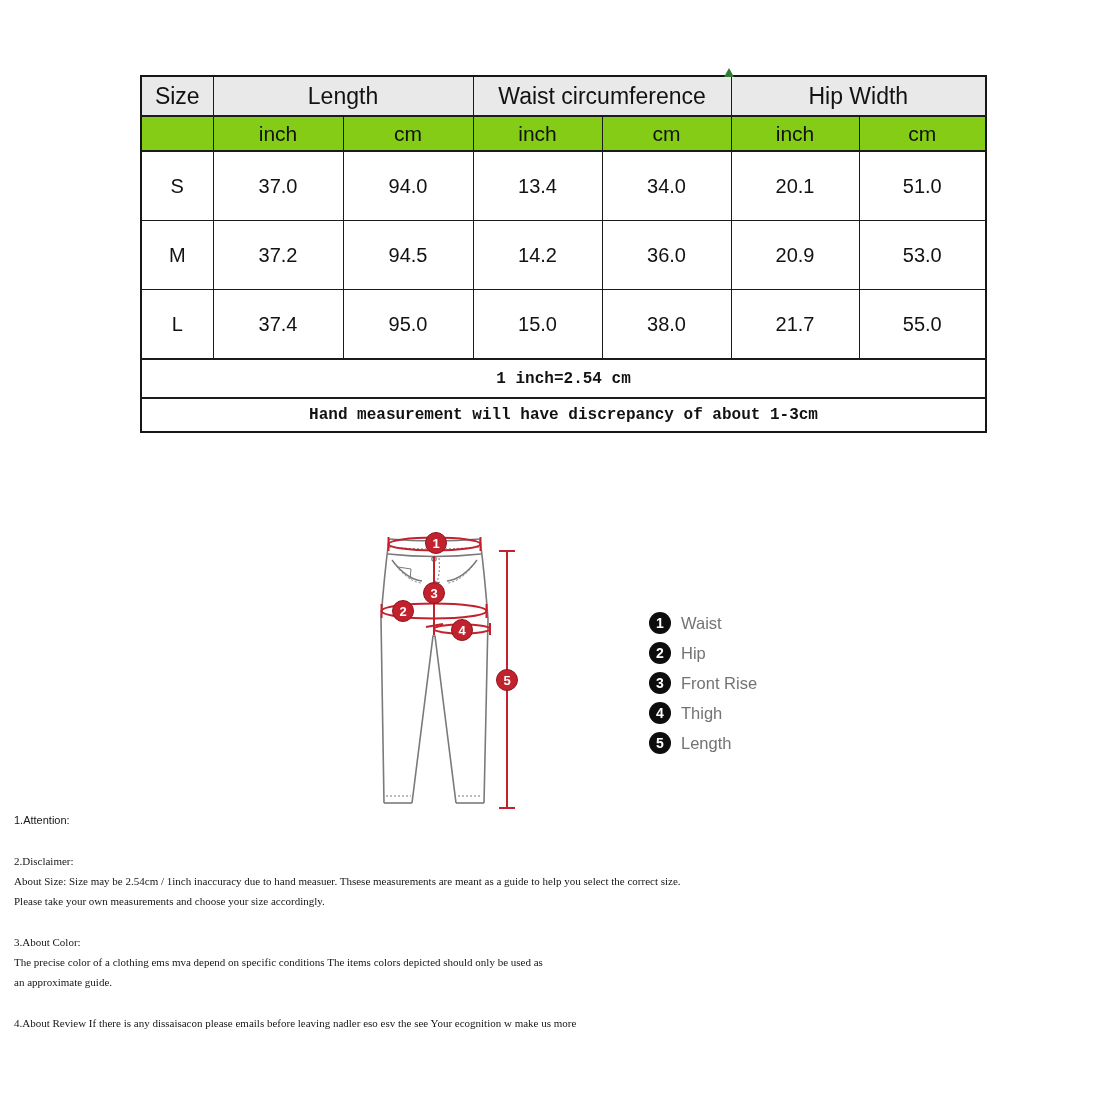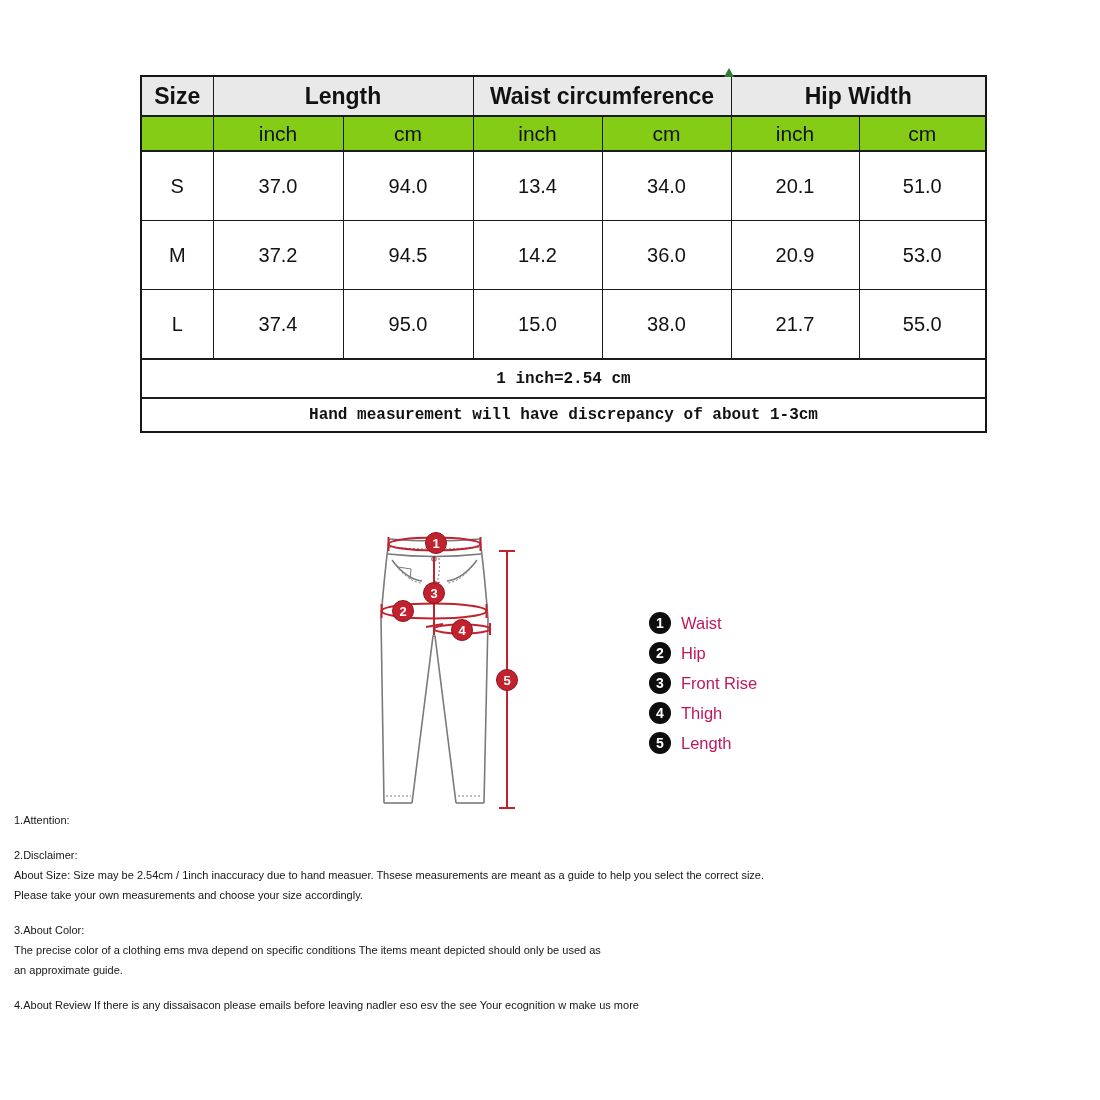--- a/index.html
+++ b/index.html
@@ -15,21 +15,21 @@
     position:absolute;left:140px;top:75px;width:845px;
     border-collapse:collapse;table-layout:fixed;
     border:2px solid #161616;
   }
   .size-table td{
     border:1.5px solid #1b1b1b;
     text-align:center;vertical-align:middle;
     color:#121212;overflow:hidden;white-space:nowrap;
   }
   .size-table tr.hdr-group td{
-    background:#e9e9e9;font-weight:bold;font-size:23px;height:36px;
+    background:#e9e9e9;font-weight:normal;font-size:23px;height:36px;
     border-bottom-width:2px;
     margin-left:10px;
   }
   .size-table tr.hdr-units td{
     background:#84cc16;font-size:21px;height:31px;
     border-bottom-width:2px;
   }
   .size-table tr.data-row td{font-size:20px;height:66px;background:#fff;}
   .size-table tr.note-row td{
     font-family:"Liberation Mono", monospace;font-weight:bold;
@@ -50,28 +50,28 @@
 
   
   .legend{position:absolute;left:649px;top:608px;}
   .legend-item{display:flex;align-items:center;height:30px;}
   .legend-num{
     width:22px;height:22px;border-radius:50%;background:#0d0d0d;
     color:#fff;font-size:14px;font-weight:bold;
     display:flex;align-items:center;justify-content:center;
     flex:0 0 22px;
   }
-  .legend-label{margin-left:10px;font-size:16.5px;color:#be185d;}
+  .legend-label{margin-left:10px;font-size:16.5px;color:#737373;}
 
   
   .notes-block{
     position:absolute;left:14px;top:810px;width:1078px;
     font-size:11px;line-height:20px;color:#161616;
   }
-  .section + .section{margin-top:15px;}
+  .section + .section{margin-top:21px;font-family:Liberation Serif, serif;}
   .section .heading{}
   .section .line{}
 </style>
 </head>
 <body>
 
 <div class="canvas">
 
   <table class="size-table">
     <colgroup>
@@ -247,21 +247,21 @@
     <div class="section">
       <div class="heading">1.Attention:</div>
     </div>
     <div class="section">
       <div class="heading">2.Disclaimer:</div>
       <div class="line">About Size: Size may be 2.54cm / 1inch inaccuracy due to hand measuer. Thsese measurements are meant as a guide to help you select the correct size.</div>
       <div class="line">Please take your own measurements and choose your size accordingly.</div>
     </div>
     <div class="section">
       <div class="heading">3.About Color:</div>
-      <div class="line">The precise color of a clothing ems mva depend on specific conditions The items meant depicted should only be used as</div>
+      <div class="line">The precise color of a clothing ems mva depend on specific conditions The items colors depicted should only be used as</div>
       <div class="line">an approximate guide.</div>
     </div>
     <div class="section">
       <div class="line">4.About Review If there is any dissaisacon please emails before leaving nadler eso esv the see Your ecognition w make us more</div>
     </div>
   </div>
 
 </div>
 
 </body></html>

